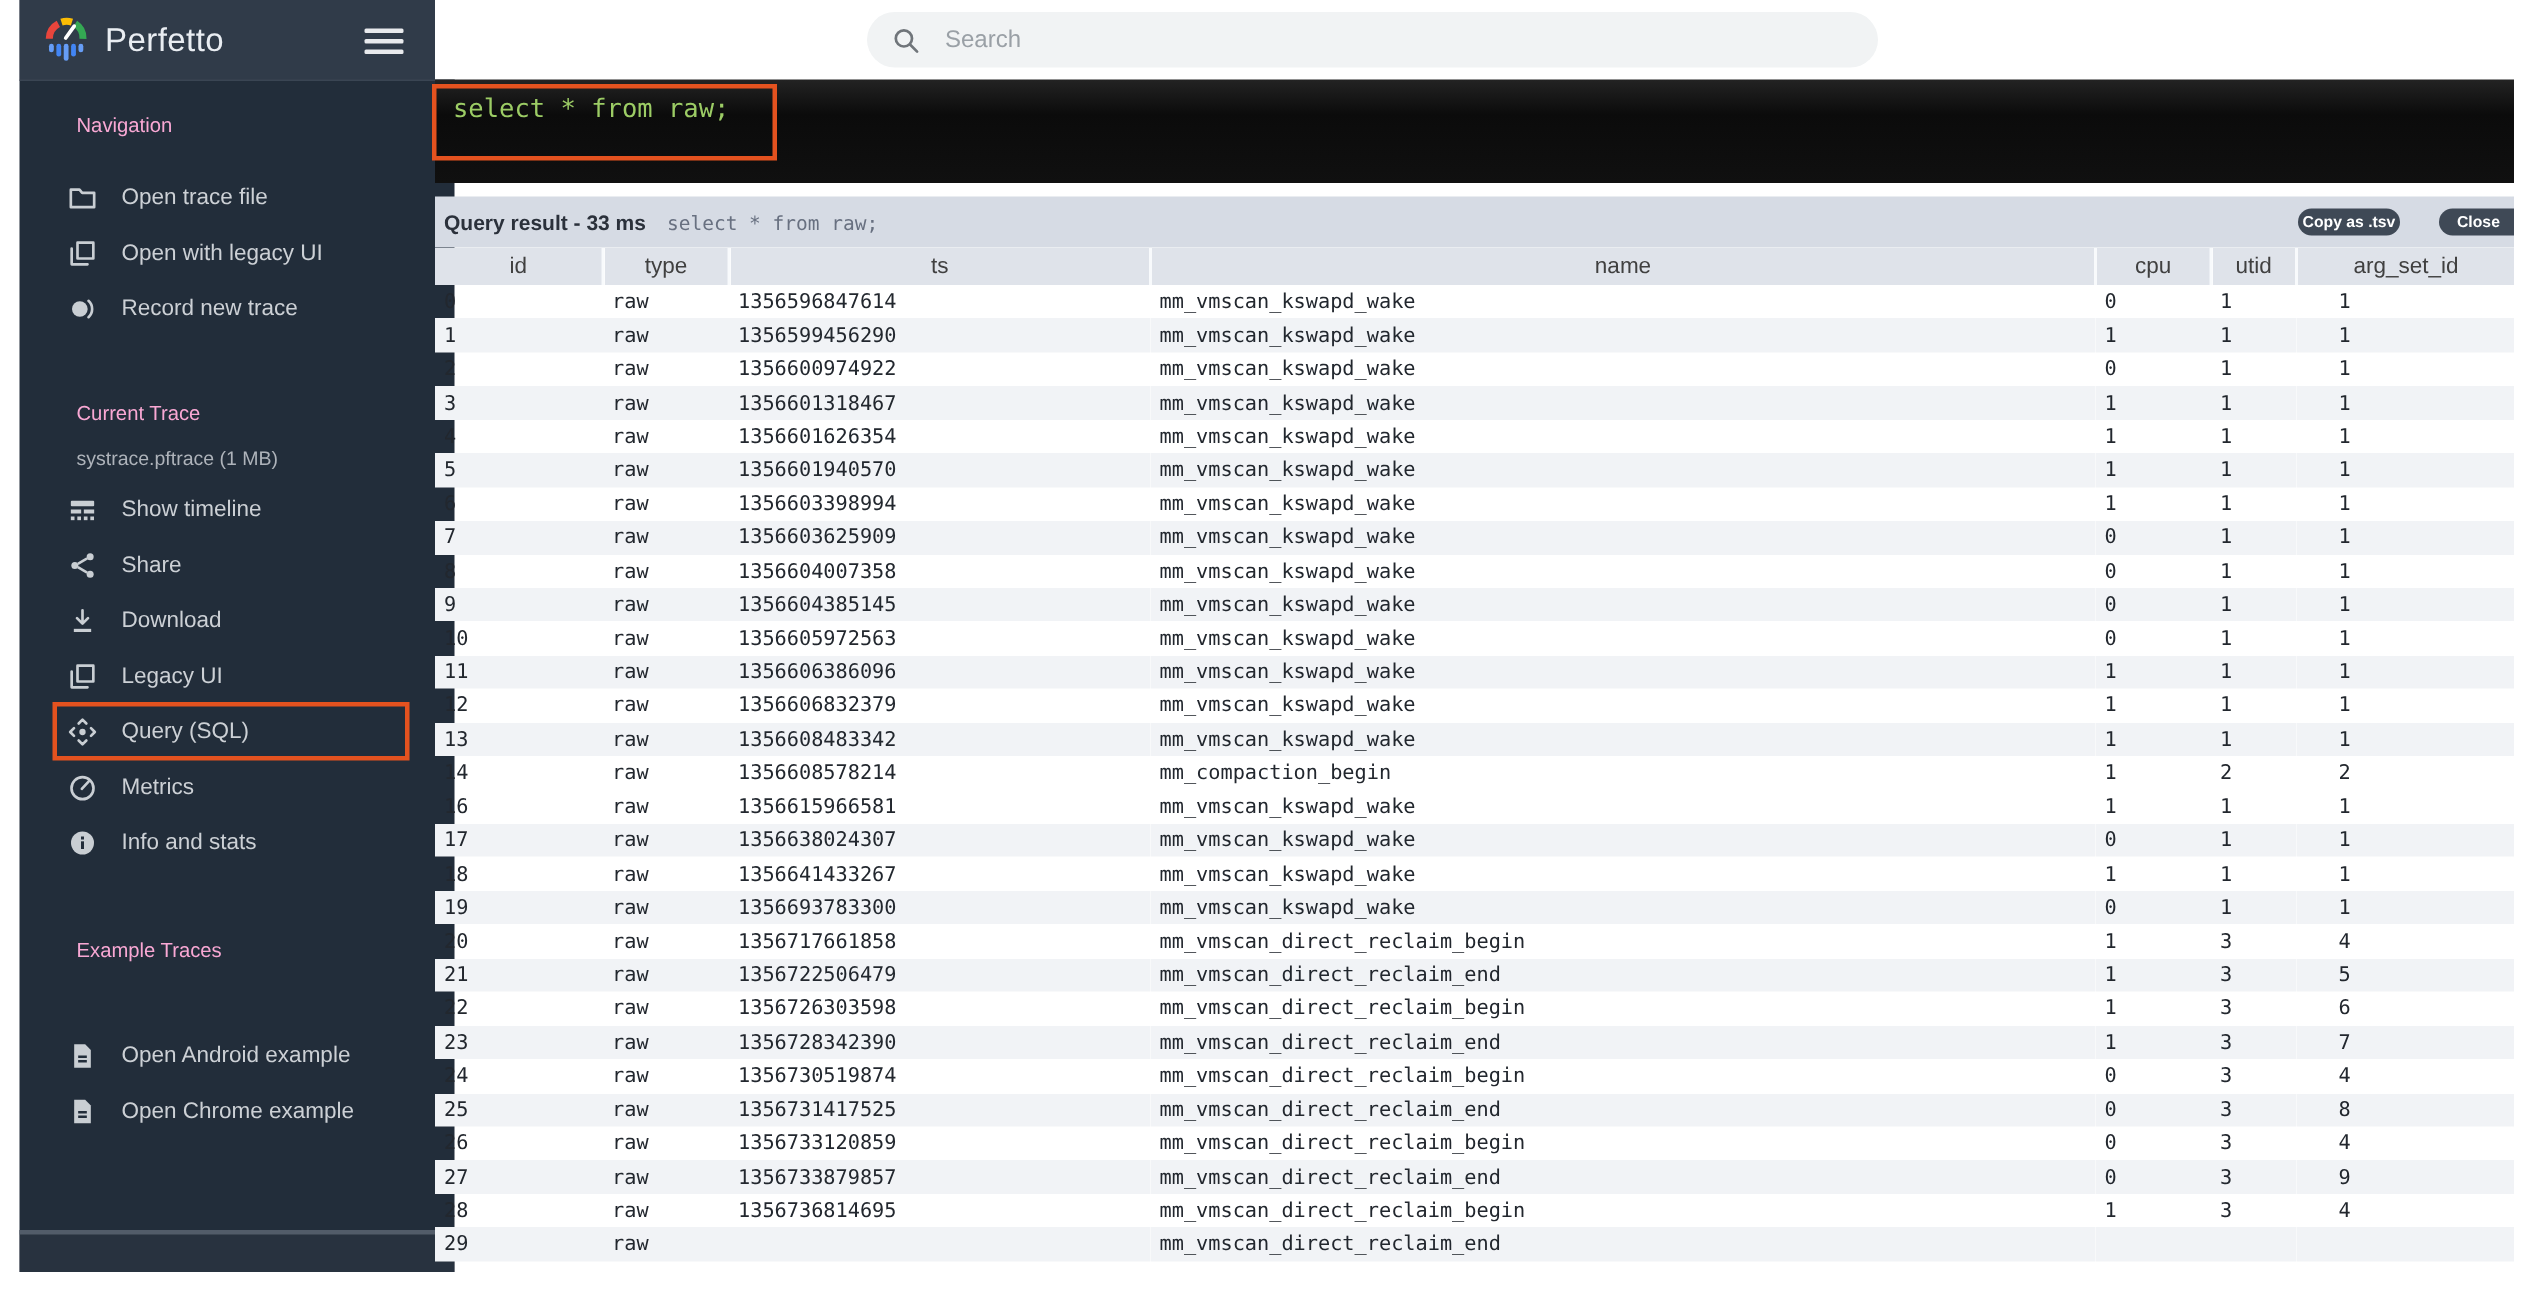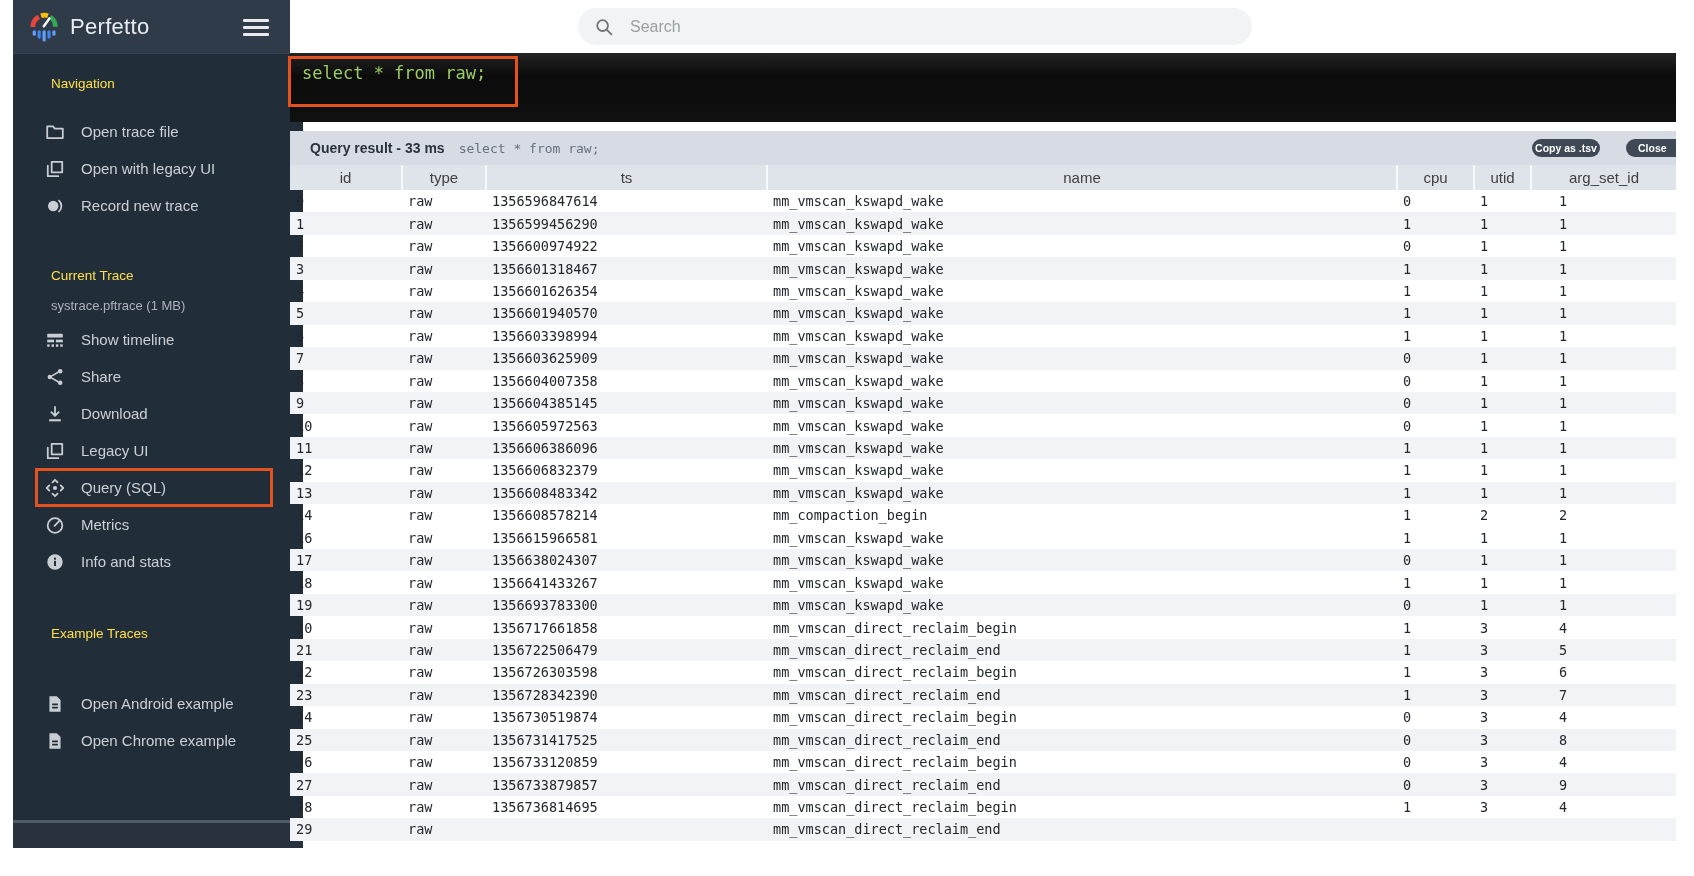--- a/index.html
+++ b/index.html
@@ -7,21 +7,21 @@
   .page{position:relative;width:1694px;height:876px;background:#fff;overflow:hidden;}
   .app{position:absolute;left:0;top:0;width:1676px;height:853px;overflow:hidden;}
 
   
   .sidebar{position:absolute;left:13px;top:0;width:290px;height:848px;background:var(--sidebar-bg);overflow:hidden;}
   .sidebar-header{position:relative;height:53px;background:var(--sidebar-header-bg);border-bottom:1px solid #3a4553;display:flex;align-items:center;padding:0 14px;}
   .brand-title{color:#e9edf2;font-size:22px;letter-spacing:.3px;margin-left:9px;font-weight:400;}
   .hamburger{position:absolute;right:34px;top:19px;width:26px;cursor:pointer;}
   .hamburger div{height:3px;background:#e8eaed;margin-bottom:4px;border-radius:1px;}
   .sidebar-body{position:relative;padding-top:2px;}
-  .section-label{color:#fde047;font-size:13.5px;margin:20px 0 22px 38px;}
+  .section-label{color:#f9a8d4;font-size:13.5px;margin:20px 0 22px 38px;}
   .section-label.tight{margin-bottom:15px;}
   .trace-name{color:#aeb3ba;font-size:13px;margin:0 0 8px 38px;}
   .side-item{position:relative;height:37px;display:flex;align-items:center;padding-left:32px;color:#ccd0d5;font-size:15px;cursor:pointer;}
   .side-item .icon{width:20px;height:20px;margin-right:16px;flex:none;}
   .side-item .icon svg{display:block;width:20px;height:20px;}
   .annot-item{position:absolute;left:22px;right:30px;top:-1px;bottom:-1px;border:3px solid var(--annot);pointer-events:none;}
   .sec-gap-a{height:26px;}
   .sec-gap-b{height:22px;}
   .sidebar-footer{position:absolute;left:0;right:0;bottom:0;height:25px;background:#28323f;border-top:3px solid #525c69;}
 
@@ -30,21 +30,21 @@
   .topbar{position:relative;height:53px;background:#ffffff;}
   .searchbox{position:absolute;left:288px;top:8px;width:674px;height:37px;background:#f1f3f4;border-radius:19px;display:flex;align-items:center;padding:0 16px;box-sizing:border-box;}
   .searchbox .icon{width:20px;height:20px;margin-right:14px;}
   .searchbox input{flex:1;border:none;outline:none;background:transparent;font-size:16px;color:#14532d;font-family:"Liberation Sans",sans-serif;}
   .searchbox input::placeholder{color:#9aa0a6;}
 
   .editor{position:relative;height:69px;background:linear-gradient(180deg,#232323 0%,#0b0b0b 34%,#101010 100%);}
   .editor-text{position:absolute;left:12px;top:10px;font-family:"DejaVu Sans Mono",monospace;font-size:17px;color:var(--sql-green);white-space:pre;}
   .annot-editor{position:absolute;left:-2px;top:3px;width:224px;height:45px;border:3px solid var(--annot);pointer-events:none;}
 
-  .result-bar{position:relative;margin-top:9px;height:34px;background:var(--result-bar);display:flex;align-items:baseline;padding-left:20px;}
+  .result-bar{position:relative;margin-top:9px;height:34px;background:var(--result-bar);display:flex;align-items:baseline;padding-left:6px;}
   .result-title{font-size:14px;font-weight:bold;color:#2b313b;line-height:34px;}
   .result-echo{font-family:"DejaVu Sans Mono",monospace;font-size:13px;color:#687080;margin-left:14px;}
   .pill-btn{position:absolute;top:8px;height:18px;line-height:18px;border-radius:9px;background:var(--pill-bg);color:#fff;font-size:10.5px;font-weight:bold;text-align:center;cursor:pointer;border:none;padding:0;font-family:"Liberation Sans",sans-serif;}
   .btn-copy{right:76px;width:68px;}
   .btn-close{right:-46px;width:96px;text-align:left;padding-left:12px;box-sizing:border-box;}
 
   .result-table{width:1386px;border-collapse:collapse;table-layout:fixed;}
   .result-table th{height:25px;background:#dfe3ea;font-size:15px;font-weight:normal;color:#404040;text-align:center;padding:0;overflow:hidden;}
   .result-table th + th{border-left:2px solid #f8fafc;}
   .result-table td{height:22.45px;font-family:"DejaVu Sans Mono",monospace;font-size:13.5px;color:#22272e;padding:0 0 0 6px;white-space:nowrap;overflow:hidden;}

